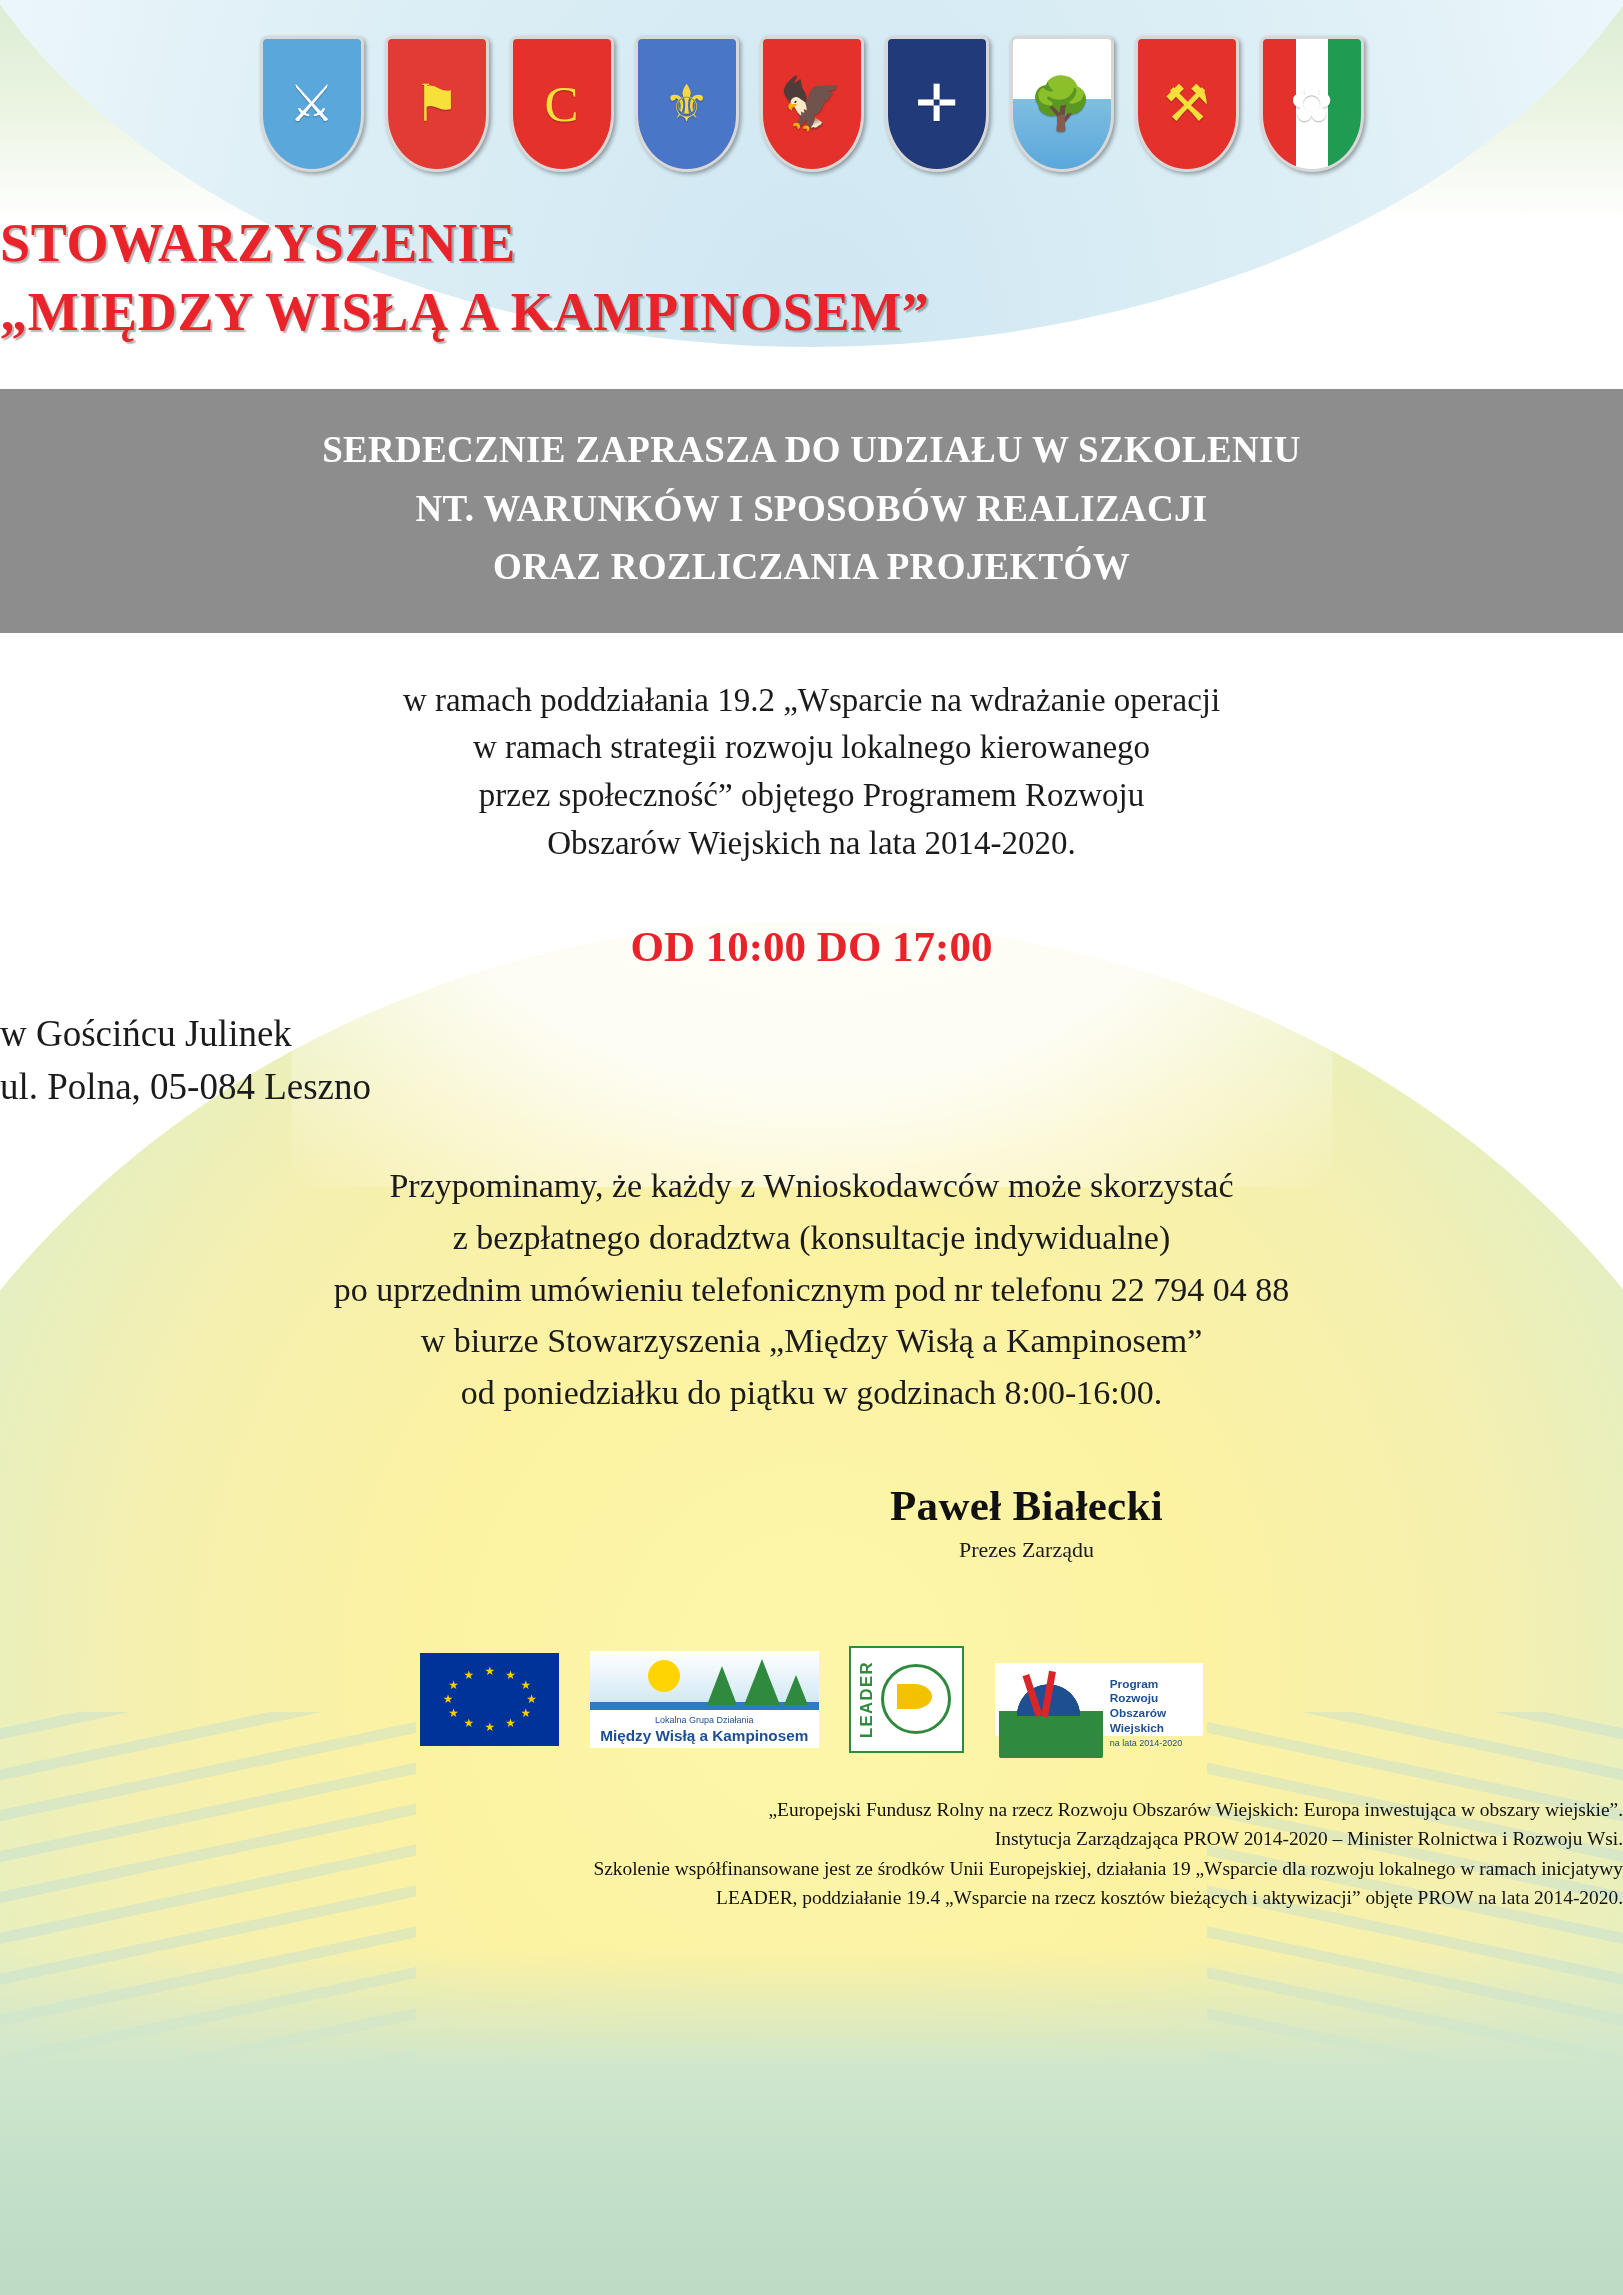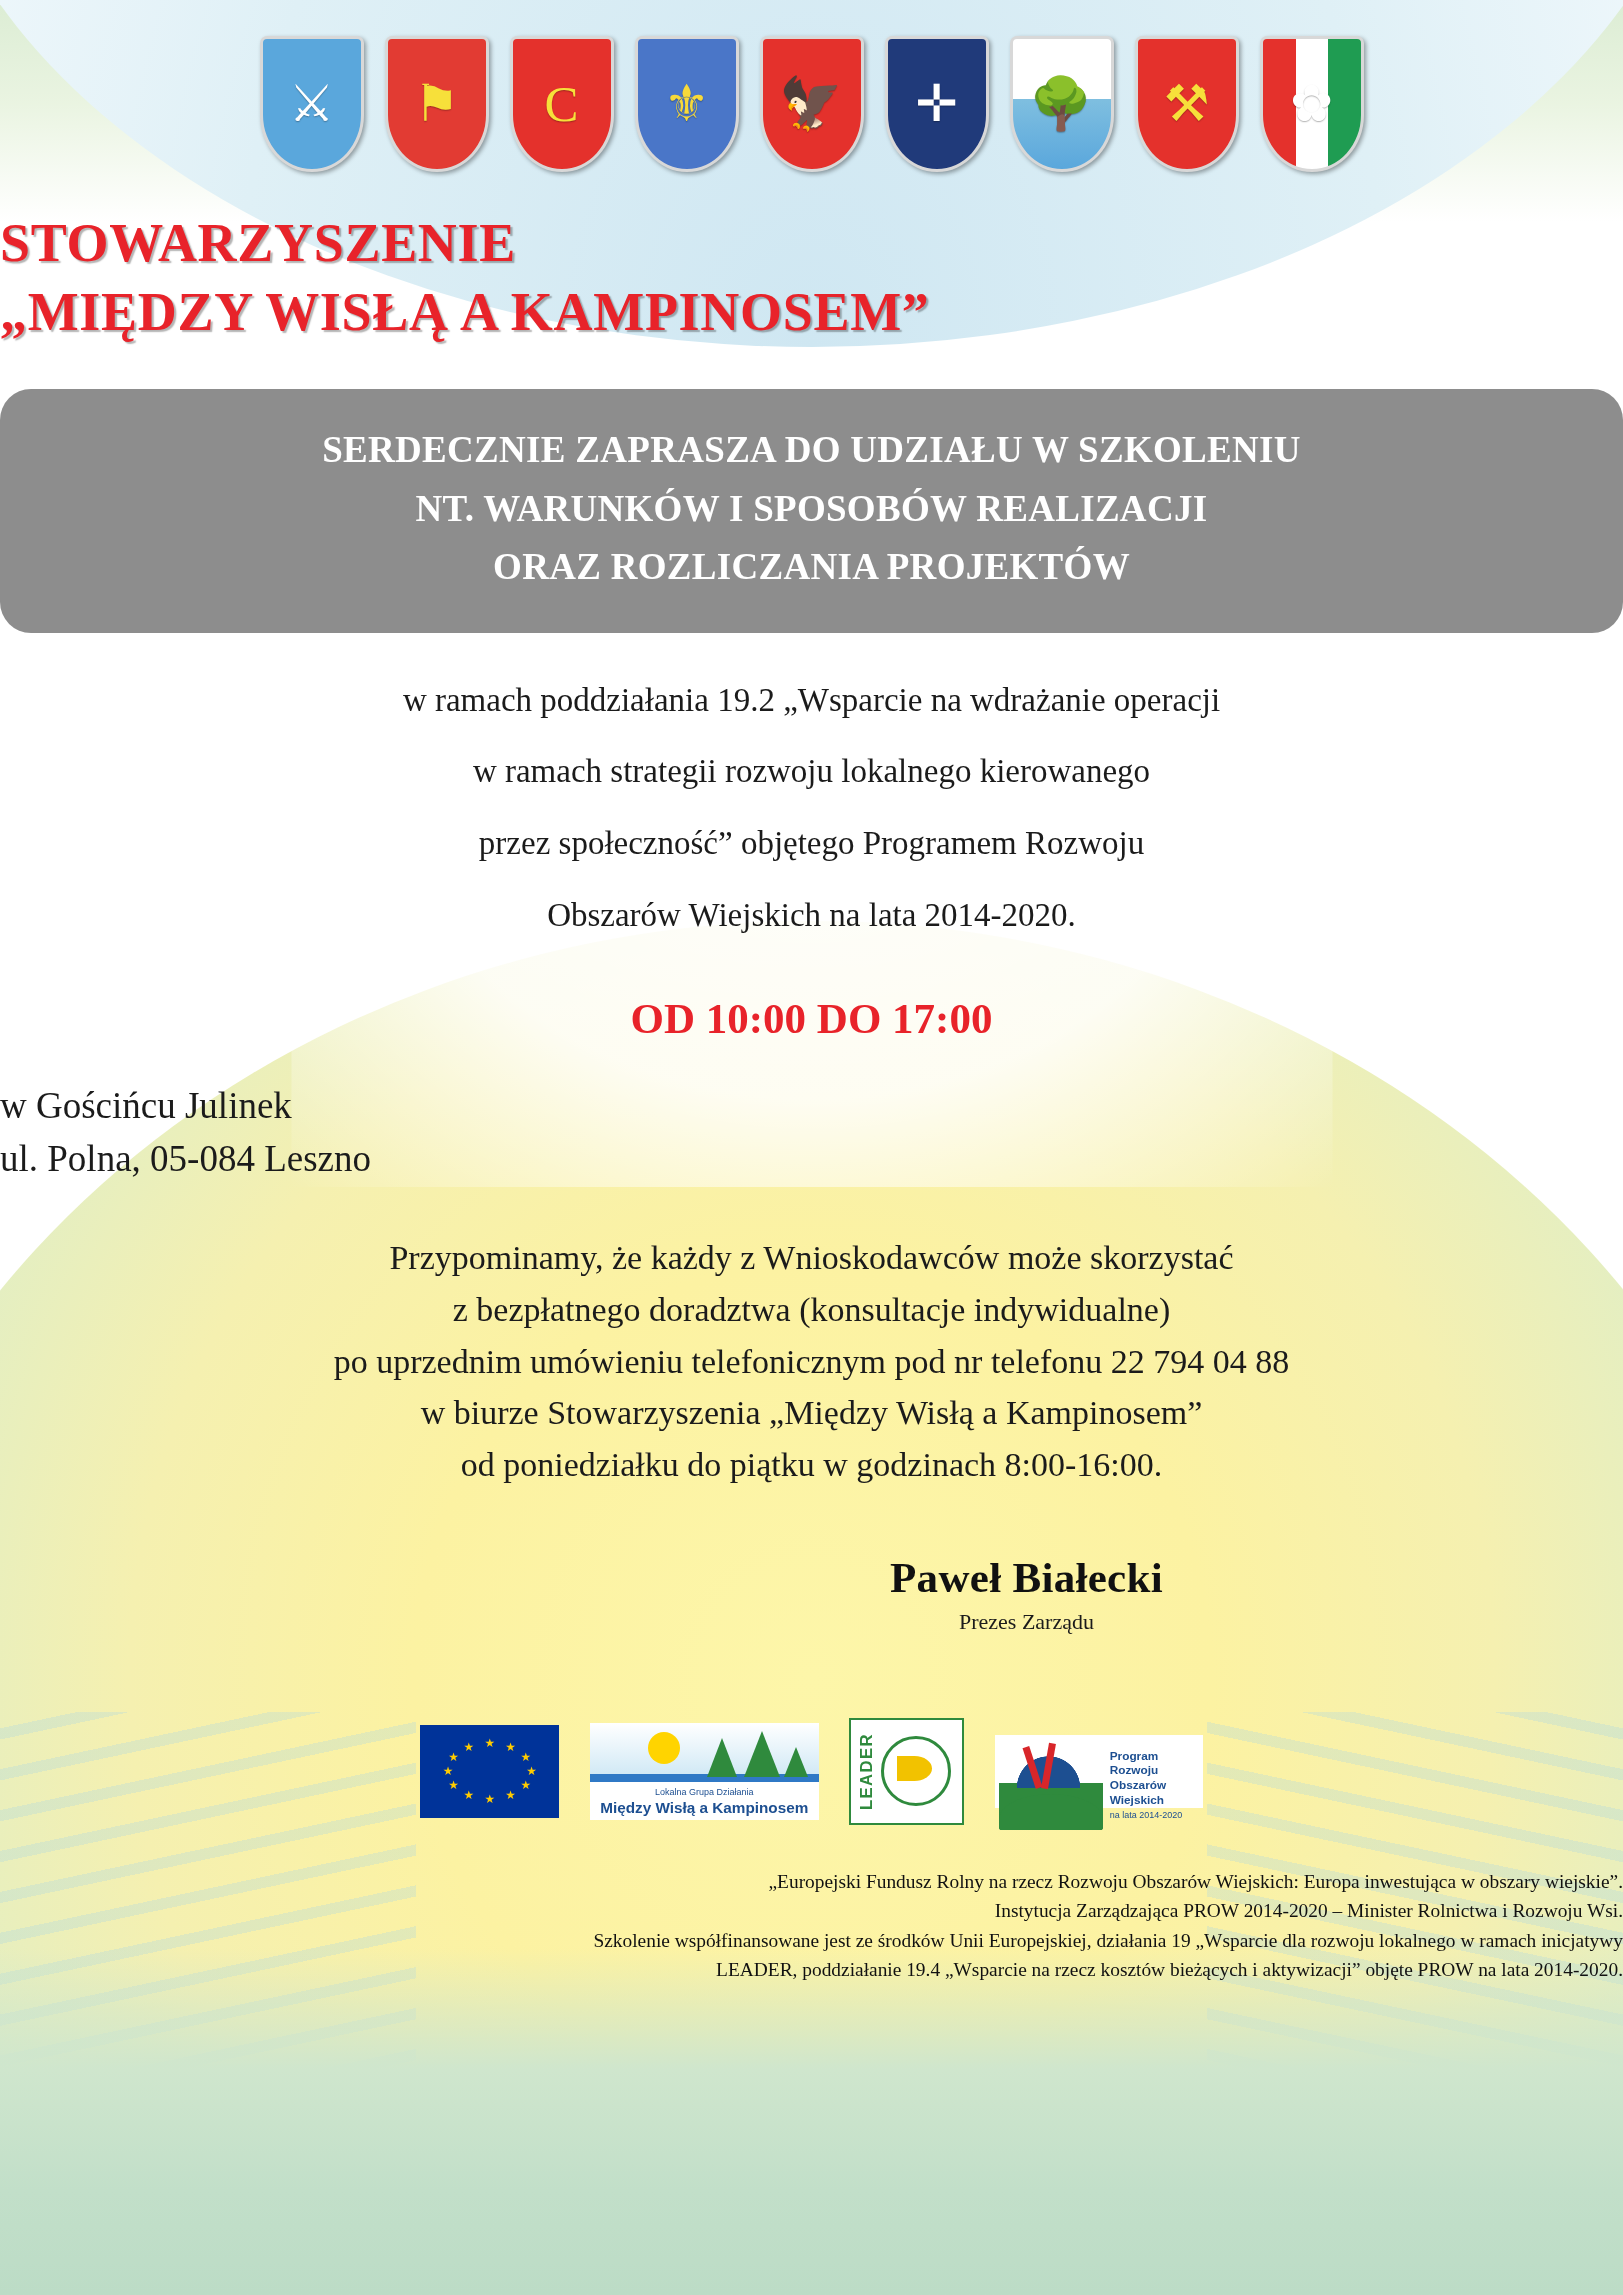--- a/index.html
+++ b/index.html
@@ -150,38 +150,37 @@
     letter-spacing: 0.7px;
     line-height: 1.28;
     text-shadow: 2.1px 2.1px 1.4px rgba(0,0,0,.30);
   }
 
   .gray-band {
     margin-top: 42px;
     background: #8d8d8d;
     padding: 32px 0 36px;
     text-align: center;
-    border-radius: 31px;
   }
   .gray-band .band-line {
     color: #ffffff;
     font-weight: bold;
     font-size: 37px;
     line-height: 1.58;
     letter-spacing: 0.3px;
   }
 
   .para {
     text-align: center;
     font-size: 33px;
     line-height: 1.45;
     color: #1b1b1b;
     margin-top: 44px;
   }
-  .para div { white-space: nowrap; margin-top: 24px; }
+  .para div { white-space: nowrap; }
 
   .date-block {
     text-align: center;
     margin-top: 49px;
   }
   .date-block div {
     color: #e8232a;
     font-weight: bold;
     font-size: 43px;
     line-height: 1.38;

